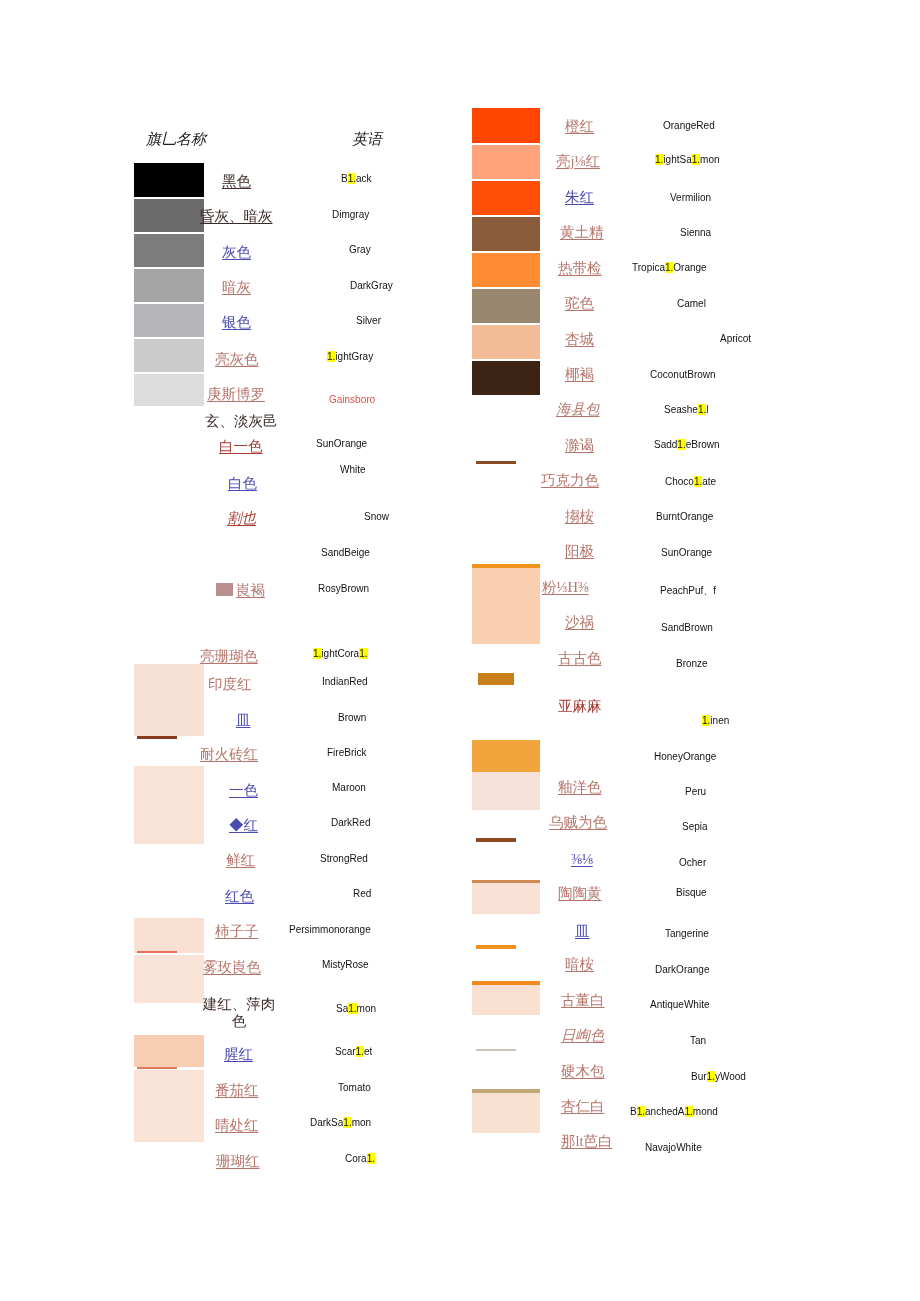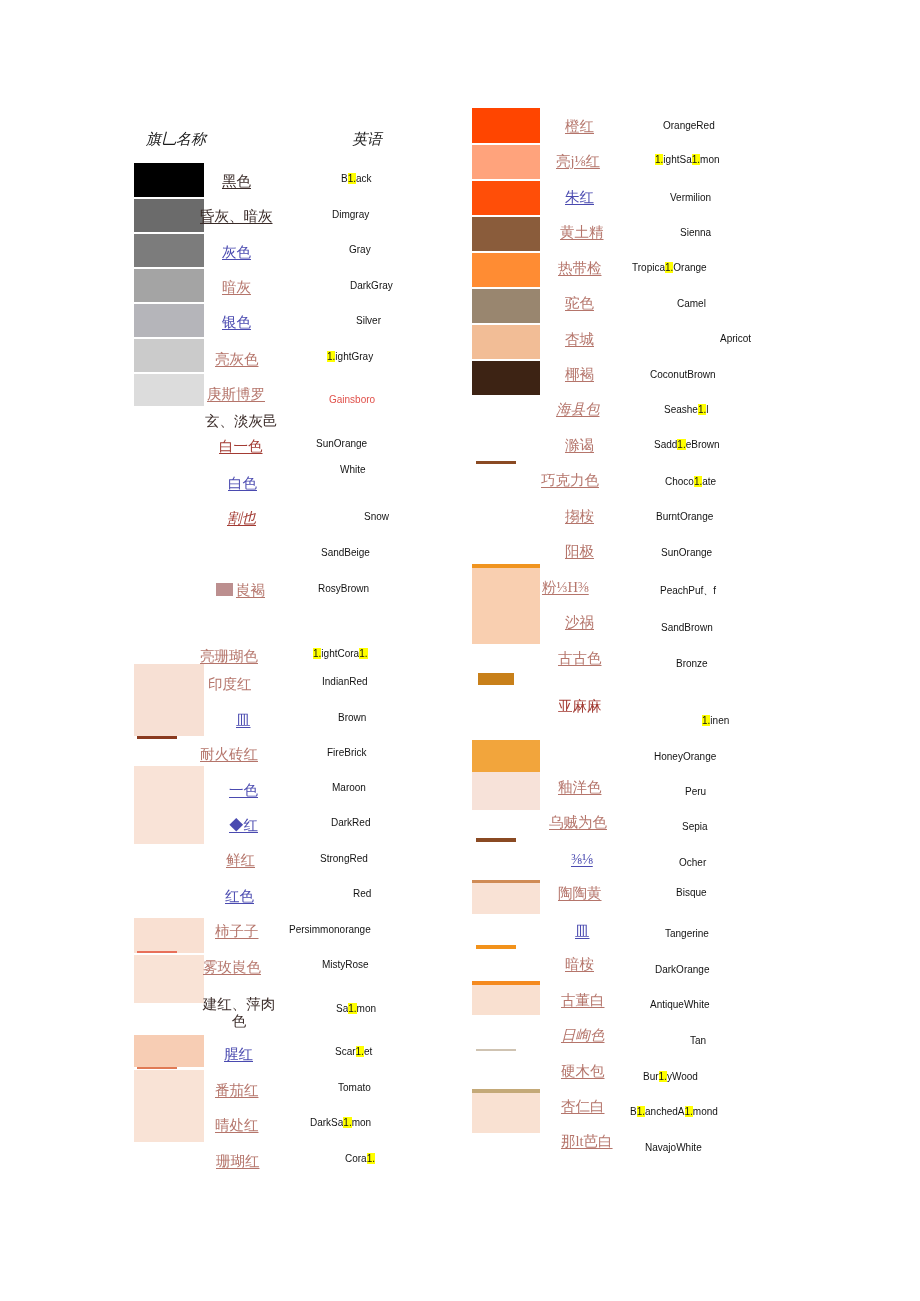--- a/index.html
+++ b/index.html
@@ -222,17 +222,17 @@
   <div class="abs en" style="left:674px; top:715px;margin-left:28px;"><span class="hl">1.</span><span>inen</span></div>
   <div class="abs en" style="left:654px; top:751px;"><span>HoneyOrange</span></div>
   <div class="abs en" style="left:685px; top:786px;"><span>Peru</span></div>
   <div class="abs en" style="left:682px; top:821px;"><span>Sepia</span></div>
   <div class="abs en" style="left:679px; top:857px;"><span>Ocher</span></div>
   <div class="abs en" style="left:676px; top:887px;"><span>Bisque</span></div>
   <div class="abs en" style="left:665px; top:928px;"><span>Tangerine</span></div>
   <div class="abs en" style="left:655px; top:964px;"><span>DarkOrange</span></div>
   <div class="abs en" style="left:650px; top:999px;"><span>AntiqueWhite</span></div>
   <div class="abs en" style="left:690px; top:1035px;"><span>Tan</span></div>
-  <div class="abs en" style="left:643px; top:1071px;text-align:center;"><span>Bur</span><span class="hl">1.</span><span>yWood</span></div>
+  <div class="abs en" style="left:691px; top:1071px;text-align:center;"><span>Bur</span><span class="hl">1.</span><span>yWood</span></div>
   <div class="abs en" style="left:630px; top:1106px;"><span>B</span><span class="hl">1.</span><span>anchedA</span><span class="hl">1.</span><span>mond</span></div>
   <div class="abs en" style="left:645px; top:1142px;"><span>NavajoWhite</span></div>
 
 </div>
 
 </body></html>

